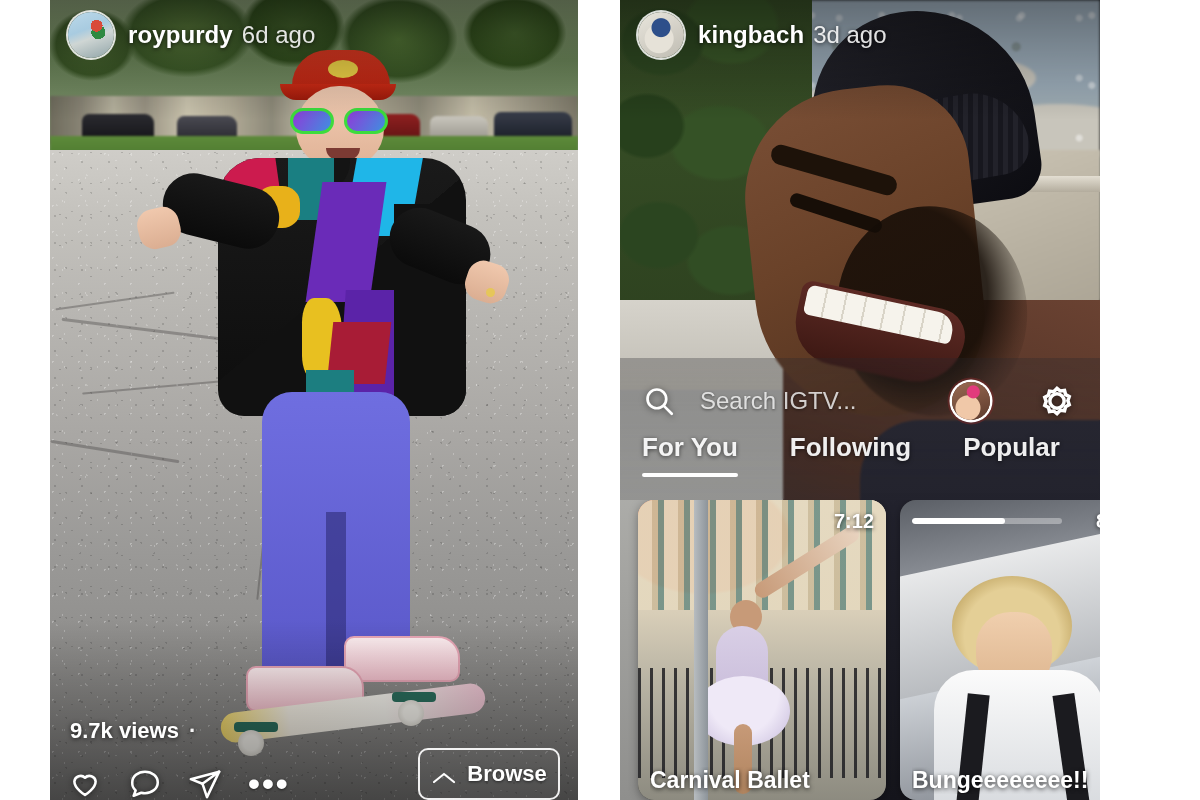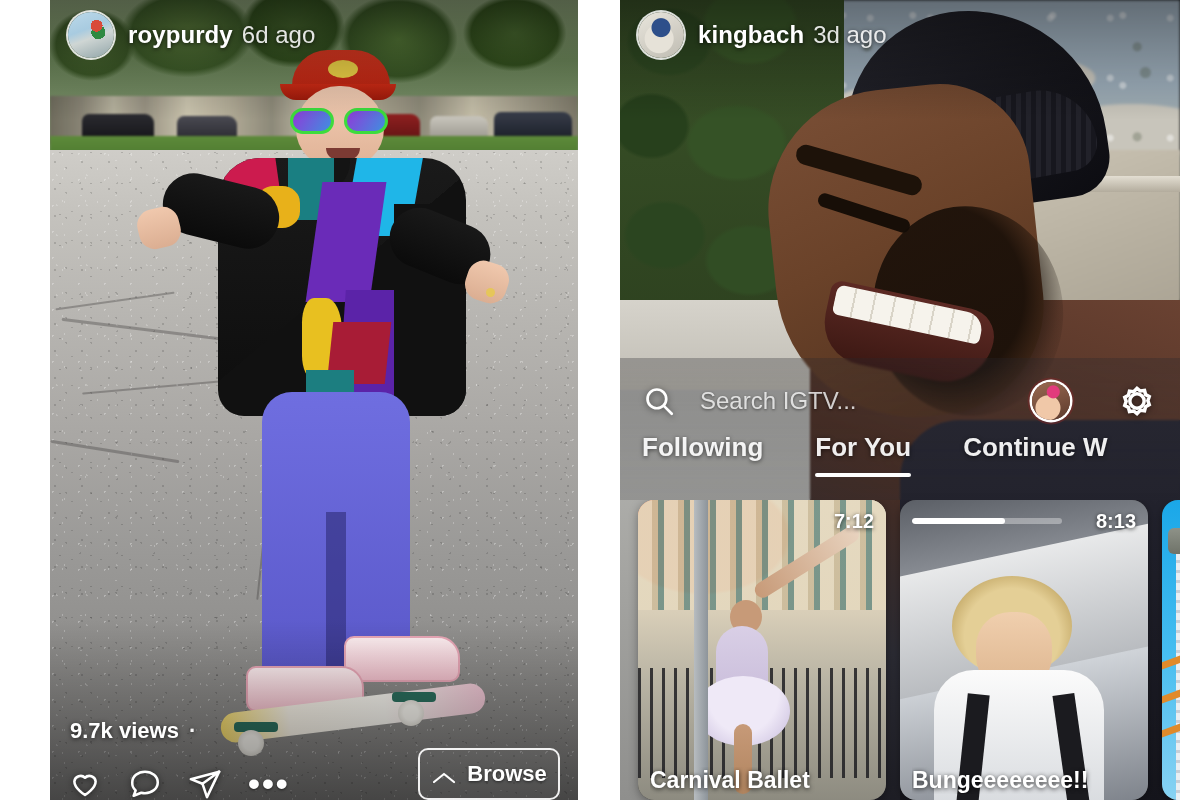--- a/index.html
+++ b/index.html
@@ -11,21 +11,21 @@
   }
   .stage { position: relative; width: 1200px; height: 800px; background: #fff; }
 
   
   .panel {
     position: absolute;
     overflow: hidden;
     background: #111;
   }
   .panel-left  { left: 50px;  top: 0; width: 528px; height: 800px; }
-  .panel-right { left: 620px; top: 0; width: 560px; height: 800px; }
+  .panel-right { left: 620px; top: 0; width: 480px; height: 800px; }
 
   .scene { position: absolute; inset: 0; overflow: hidden; }
 
   
   .sky-trees {
     position: absolute; left: 0; top: 0; width: 100%; height: 150px;
     background:
       radial-gradient(ellipse 60px 50px at 8% 30%, #4d6b33 0%, #3d5a28 60%, transparent 72%),
       radial-gradient(ellipse 90px 60px at 26% 22%, #5c7d3c 0%, #3f5e2a 62%, transparent 74%),
       radial-gradient(ellipse 70px 55px at 46% 18%, #44632c 0%, #33511f 62%, transparent 74%),
@@ -675,22 +675,23 @@
       <span class="profile-pill"></span>
       <span class="gear-icon">
         <svg viewBox="0 0 24 24" fill="none" stroke="#fff" stroke-width="2">
           <path d="M12 2.6l1.9 1.5 2.4-.3.6 2.3 2.1 1.2-.8 2.3.8 2.3-2.1 1.2-.6 2.3-2.4-.3L12 17l-1.9-1.5-2.4.3-.6-2.3-2.1-1.2.8-2.3-.8-2.3 2.1-1.2.6-2.3 2.4.3z" transform="translate(0 2.2) scale(1.0)"></path>
           <circle cx="12" cy="12" r="4.1"></circle>
         </svg>
       </span>
     </div>
 
     <div class="tabs">
+      <span class="tab active">For You</span>
       <span class="tab">Following</span>
-      <span class="tab active">For You</span>
+      <span class="tab">Popular</span>
       <span class="tab">Continue W</span>
     </div>
 
     <div class="carousel">
 
       <div class="vcard">
         <div class="card-scene">
           <div class="carousel-bg"></div>
           <div class="carousel-top"></div>
           <div class="railing"></div>

